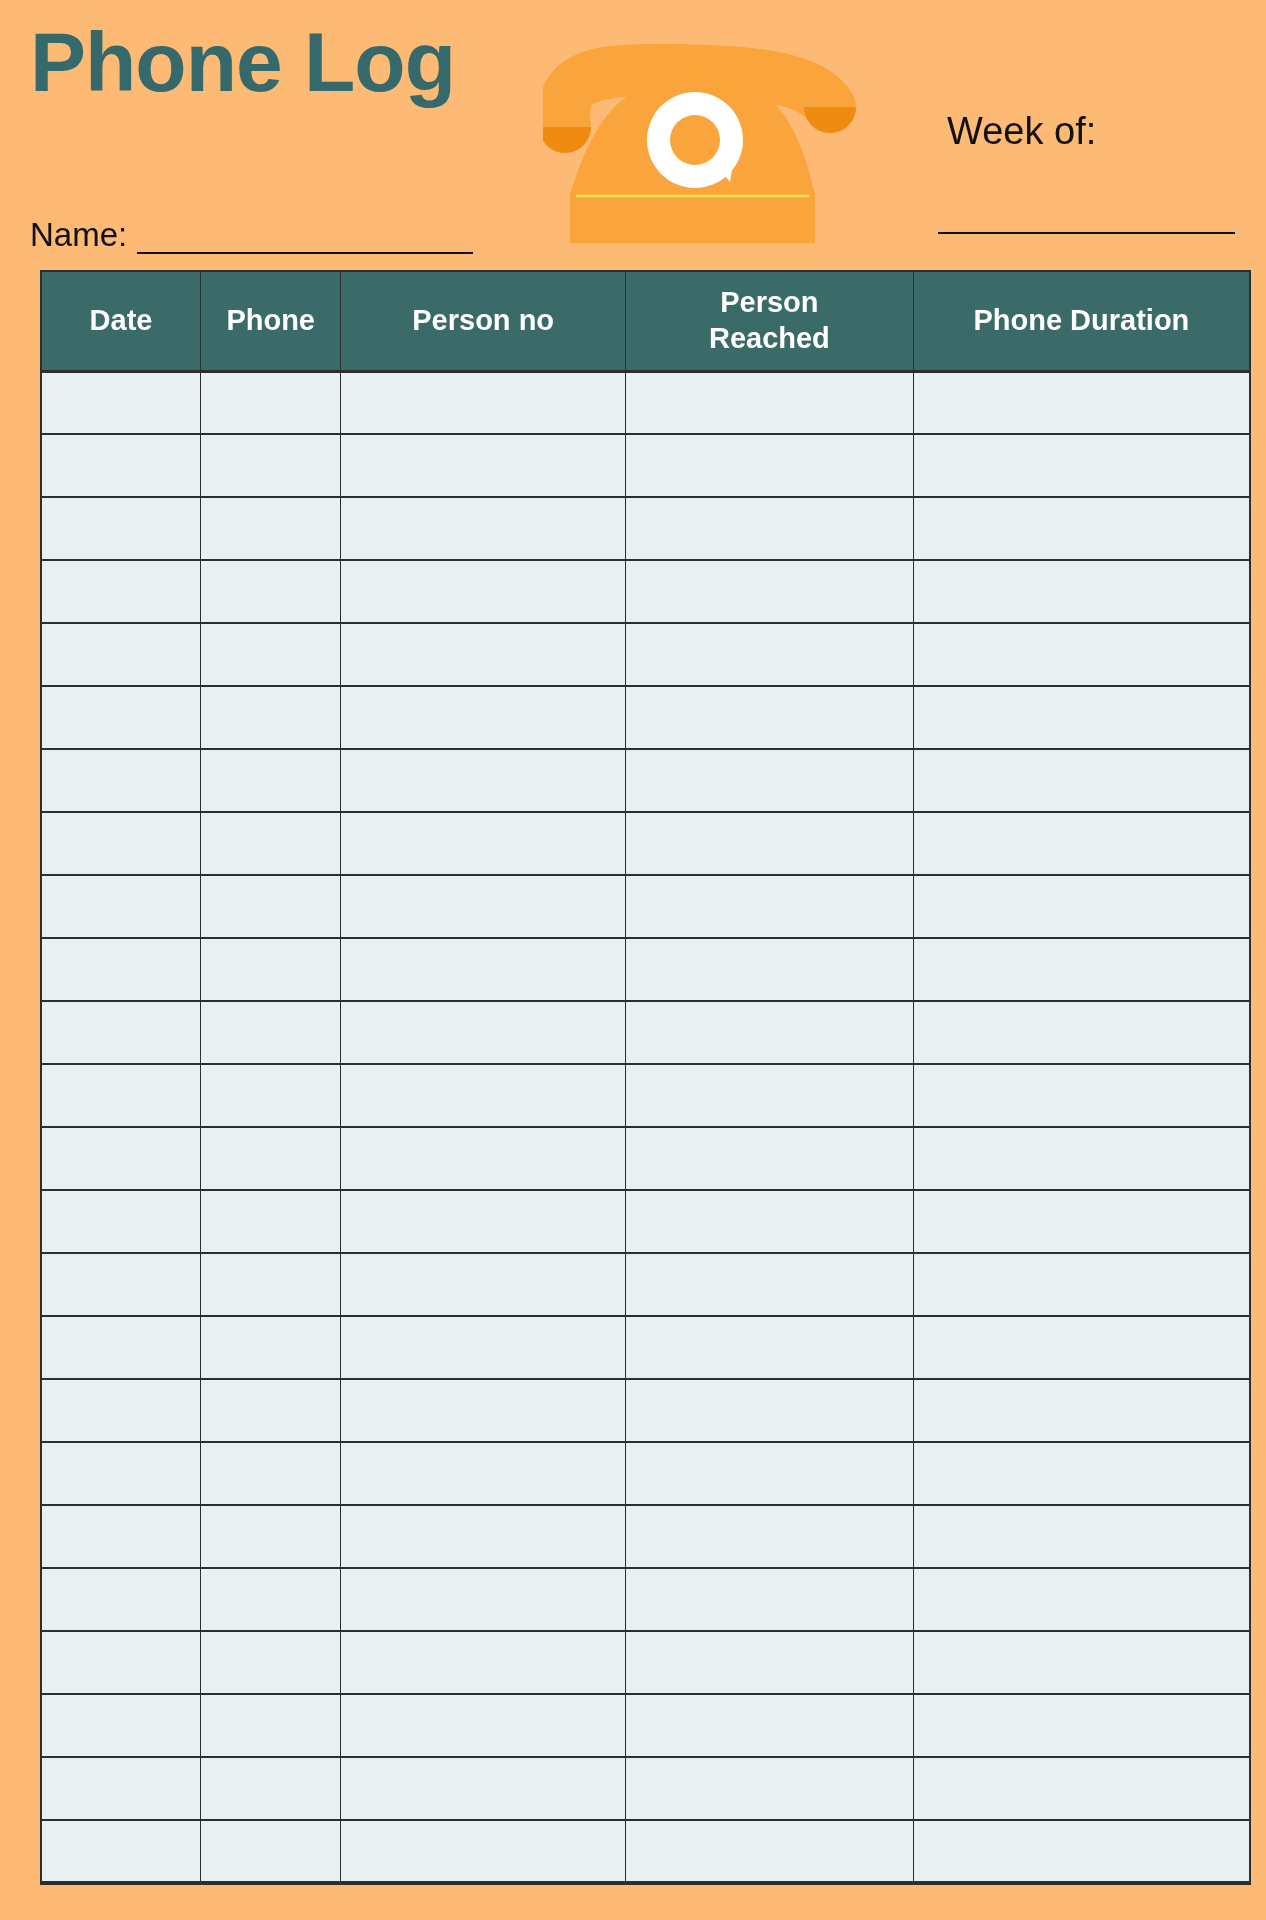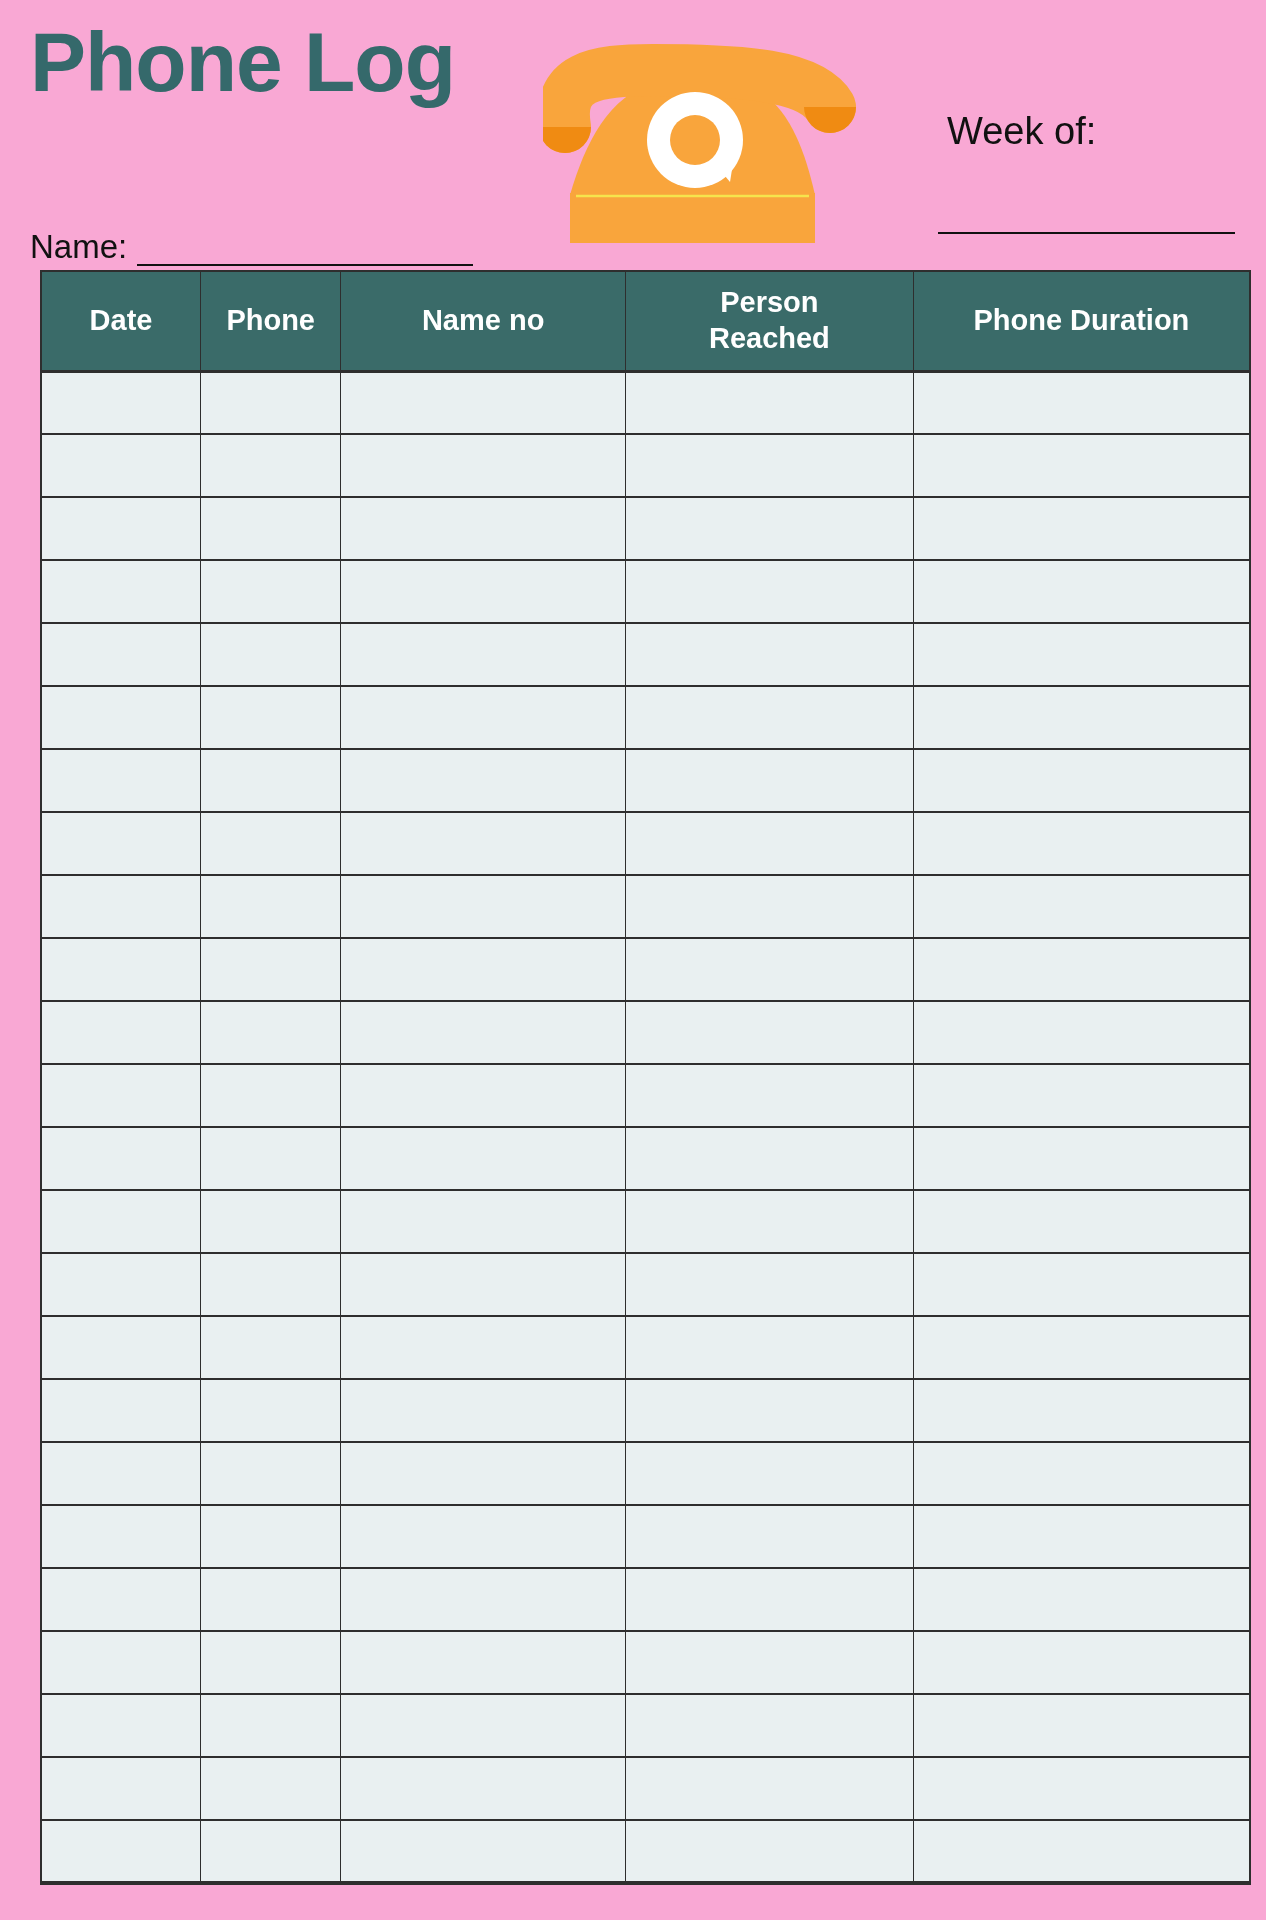--- a/index.html
+++ b/index.html
@@ -12,32 +12,32 @@
     --phone-orange:#F9A53C;
     --phone-orange-dark:#F08B12;
     --phone-yellow:#F6E44C;
   }
   *{margin:0;padding:0;box-sizing:border-box;}
   html,body{background:#ffffff;}
   body{
     font-family:"Liberation Sans","DejaVu Sans",sans-serif;
     width:1266px;height:1920px;position:relative;overflow:hidden;
   }
-  .sheet{position:absolute;inset:0;background:#f9a8d4;}
+  .sheet{position:absolute;inset:0;background:#fdba74;}
 
   .page-title{
     position:absolute;left:30px;top:14px;
     font-size:84px;font-weight:700;letter-spacing:-1px;
     color:var(--title-color);
   }
 
   .phone-icon{position:absolute;left:543px;top:43px;width:314px;height:200px;}
 
   .name-row{
-    position:absolute;left:30px;top:228px;
+    position:absolute;left:30px;top:216px;
     font-size:33px;color:var(--ink);
     display:flex;align-items:flex-end;
   }
   .blank-line{
     display:inline-block;border-bottom:2.5px solid var(--ink);
   }
   .name-line{width:336px;height:36px;margin-left:10px;}
 
   .week-label{
     position:absolute;left:947px;top:110px;
@@ -127,21 +127,21 @@
         <col class="c0">
         <col class="c1">
         <col class="c2">
         <col class="c3">
         <col class="c4">
       </colgroup>
     <thead>
         <tr>
           <th>Date</th>
           <th>Phone</th>
-          <th>Name no</th>
+          <th>Person no</th>
           <th>Person
 Reached</th>
           <th>Phone Duration</th>
         </tr>
       </thead>
     <tbody>
         <tr>
           <td></td>
           <td></td>
           <td></td>

